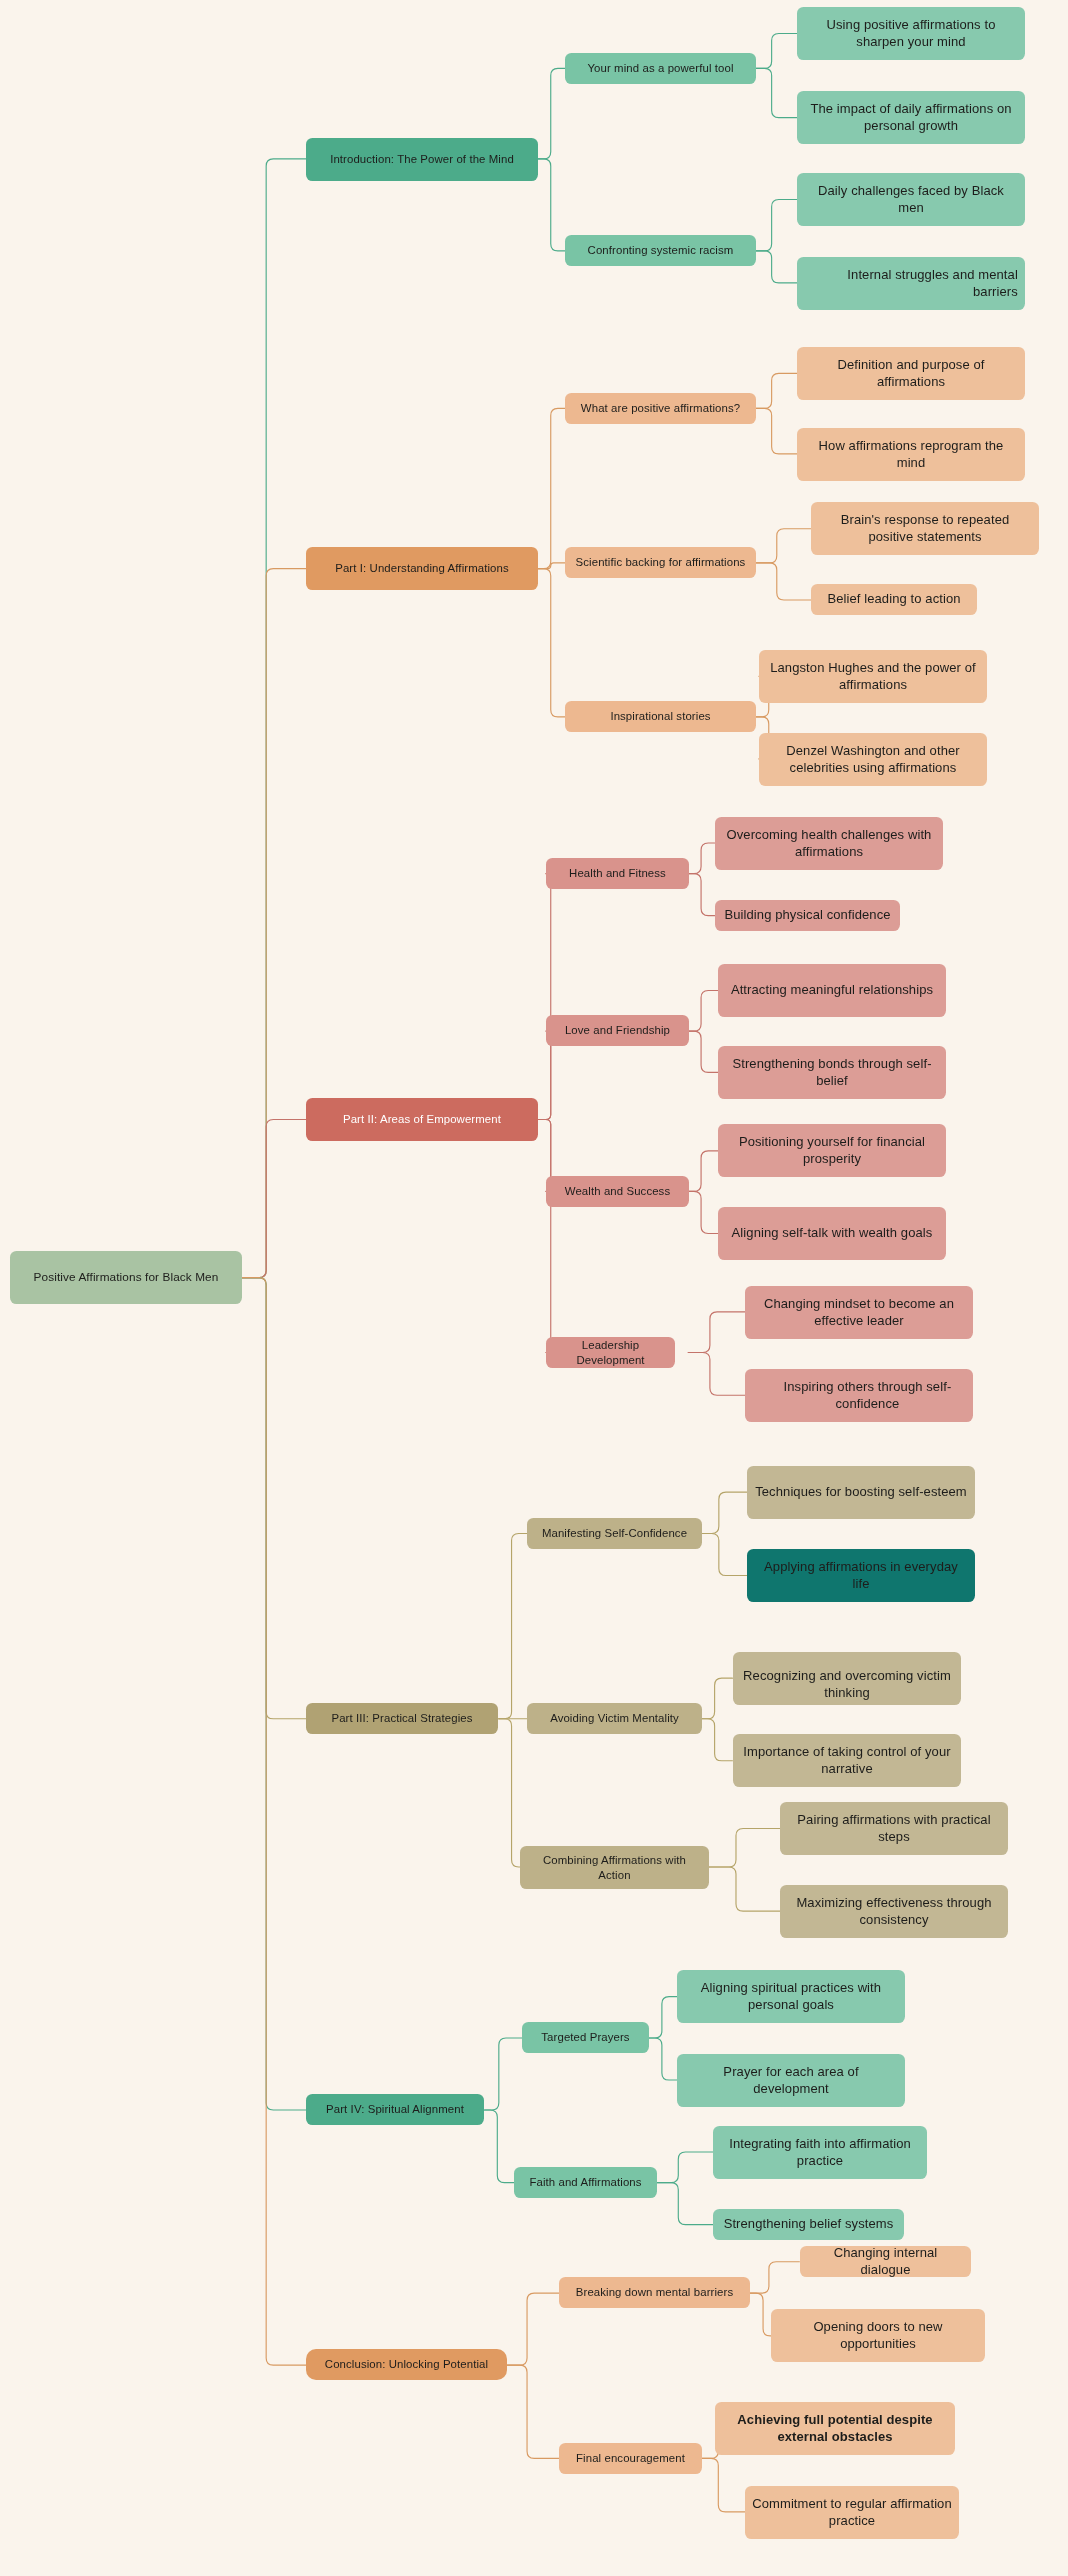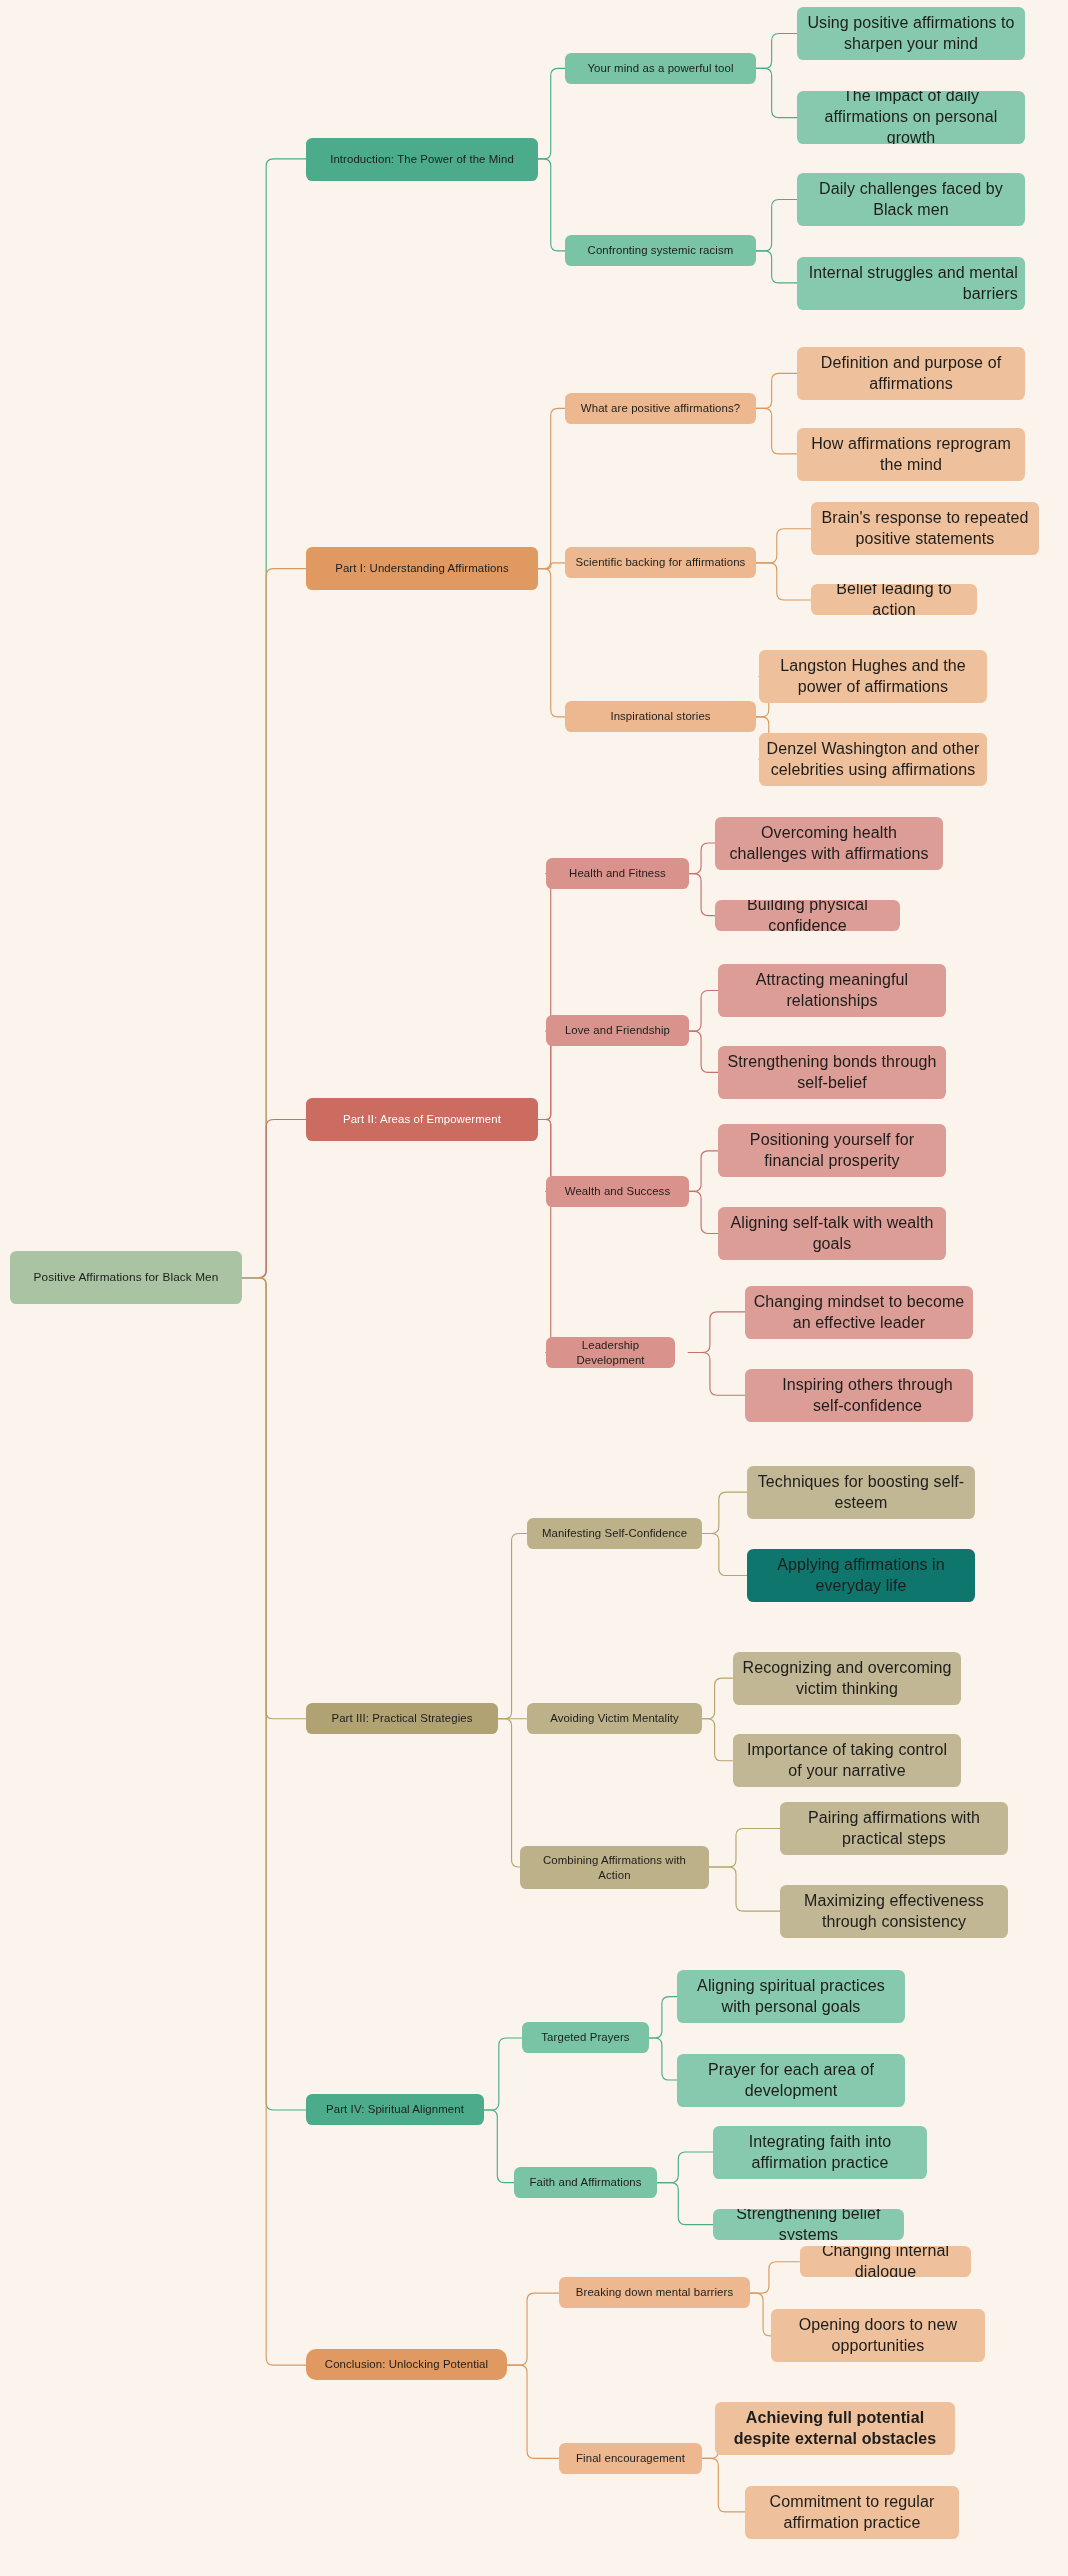--- a/index.html
+++ b/index.html
@@ -18,21 +18,21 @@
     text-align:center;
     border-radius:6.4px;
     color:#1d1d1b;
     line-height:1.30;
     padding:3.6px 7.1px;
     letter-spacing:0.1px;
     overflow:hidden;
   }
   .node.root{font-size:11.8px;}
   .node.lv1{font-size:11.4px;}
-  .node.lv2{font-size:16px;}
+  .node.lv2{font-size:13px;}
   .node.white-text{color:#ffffff;}
 </style>
 </head>
 <body>
 
 <div id="canvas">
   <svg id="edges" viewBox="0 0 1499 3615" preserveAspectRatio="none">
       <path d="M 339 1793 L 363.58 1793 Q 373.58 1793 373.58 1783 L 373.58 233 Q 373.58 223 383.58 223 L 430 223" fill="none" stroke="#4cab8a" stroke-width="1.6" stroke-linecap="round"></path>
       <path d="M 755 223 L 763 223 Q 773 223 773 213 L 773 106 Q 773 96 783 96 L 793 96" fill="none" stroke="#4cab8a" stroke-width="1.6" stroke-linecap="round"></path>
       <path d="M 1061 96 L 1073.04 96 Q 1083.04 96 1083.04 86 L 1083.04 57 Q 1083.04 47 1093.04 47 L 1119 47" fill="none" stroke="#4cab8a" stroke-width="1.6" stroke-linecap="round"></path>
@@ -189,21 +189,21 @@
     </div>
     <div class="node lv2" style="left: 747px; top: 1466px; width: 228px; height: 53px; background: rgb(194, 183, 148);">
       <span>Techniques for boosting self-esteem</span>
     </div>
     <div class="node lv2" style="left: 747px; top: 1549px; width: 228px; height: 53px; background: #0f766e;">
       <span>Applying affirmations in everyday life</span>
     </div>
     <div class="node lv1" style="left: 527px; top: 1703px; width: 175px; height: 31px; background: rgb(189, 177, 137);">
       <span>Avoiding Victim Mentality</span>
     </div>
-    <div class="node lv2" style="left: 733px; top: 1652px; width: 228px; height: 53px; background: rgb(194, 183, 148);">
+    <div class="node lv2" style="left: 733px; top: 1652px; width: 228px; height: 53px; background: rgb(194, 183, 148); align-items: flex-end;">
       <span>Recognizing and overcoming victim thinking</span>
     </div>
     <div class="node lv2" style="left: 733px; top: 1734px; width: 228px; height: 53px; background: rgb(194, 183, 148);">
       <span>Importance of taking control of your narrative</span>
     </div>
     <div class="node lv1" style="left: 520px; top: 1846px; width: 189px; height: 43px; background: rgb(189, 177, 137);">
       <span>Combining Affirmations with Action</span>
     </div>
     <div class="node lv2" style="left: 780px; top: 1802px; width: 228px; height: 53px; background: rgb(194, 183, 148);">
       <span>Pairing affirmations with practical steps</span>

